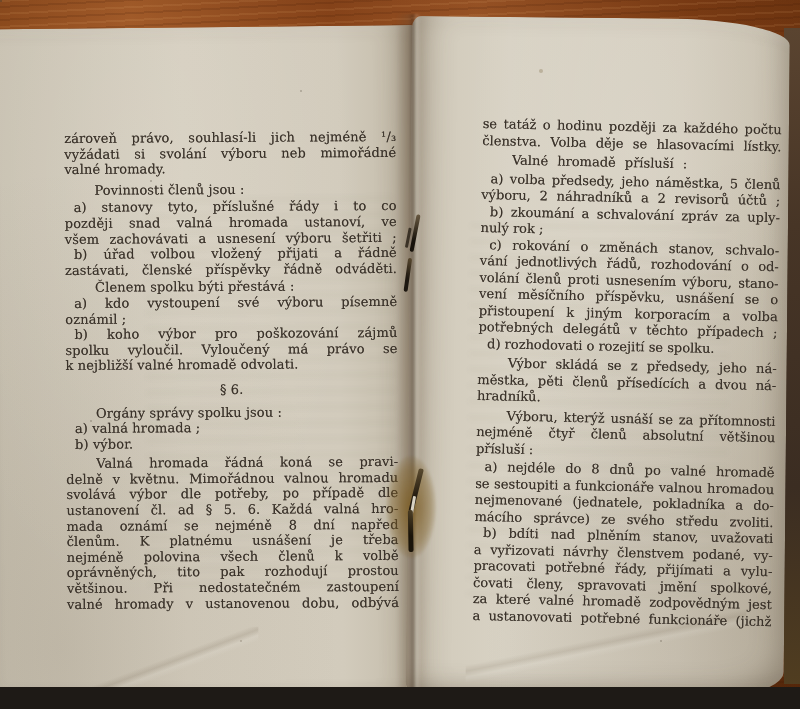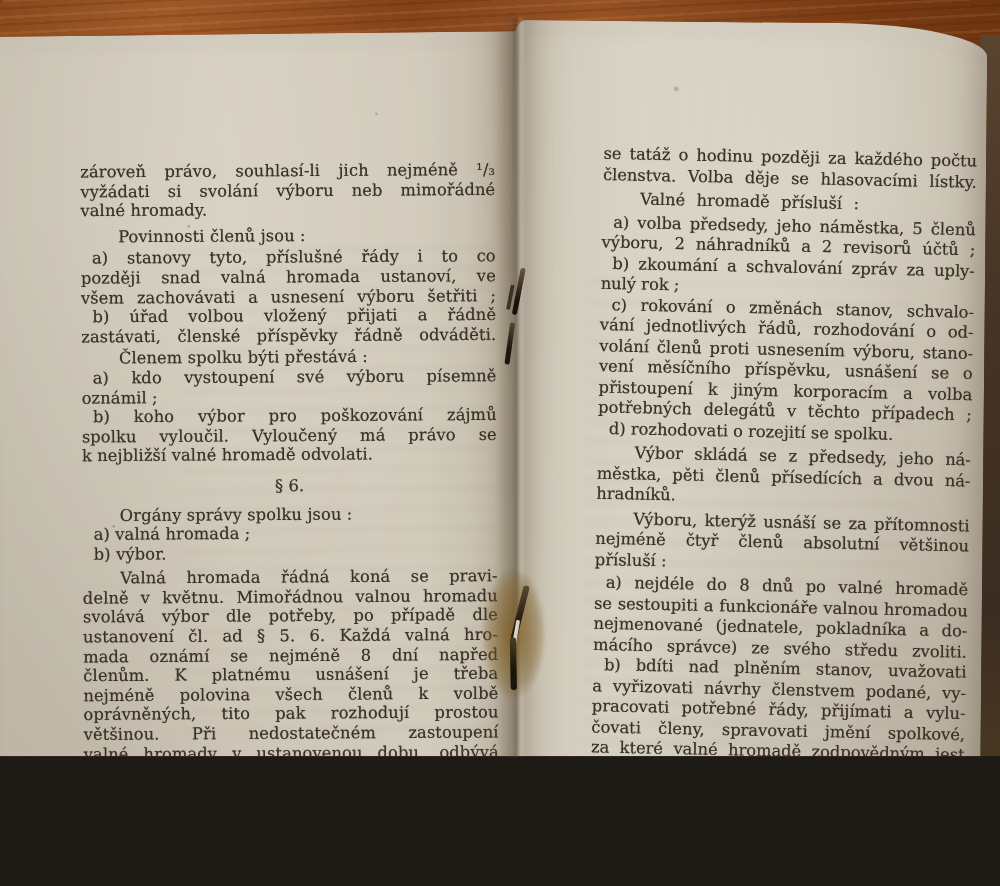--- a/index.html
+++ b/index.html
@@ -1,17 +1,17 @@
 <!DOCTYPE html>
 <html><head>
 <meta charset="utf-8">
 <style>
   html,body { margin:0; padding:0; background:#1e1a16; }
   .photo {
-    position:relative; width:800px; height:605px; overflow:hidden;
+    position:relative; width:800px; height:687px; overflow:hidden;
     background:
       repeating-linear-gradient(177deg,
         rgba(255,195,130,0.10) 0 2px, rgba(0,0,0,0) 2px 6px,
         rgba(60,20,0,0.14) 6px 8px, rgba(0,0,0,0) 8px 13px),
       linear-gradient(92deg, #8f4c1e 0%, #a65d2a 16%, #8a451a 40%, #9c5526 58%, #7d3c14 84%, #6f3510 100%);
     font-family:"DejaVu Serif", serif;
   }
   .wood-shade { position:absolute; inset:0;
     background: linear-gradient(to bottom, rgba(0,0,0,0.05) 0%, rgba(0,0,0,0) 8%, rgba(0,0,0,0) 86%, rgba(40,15,0,0.38) 100%);
   }

